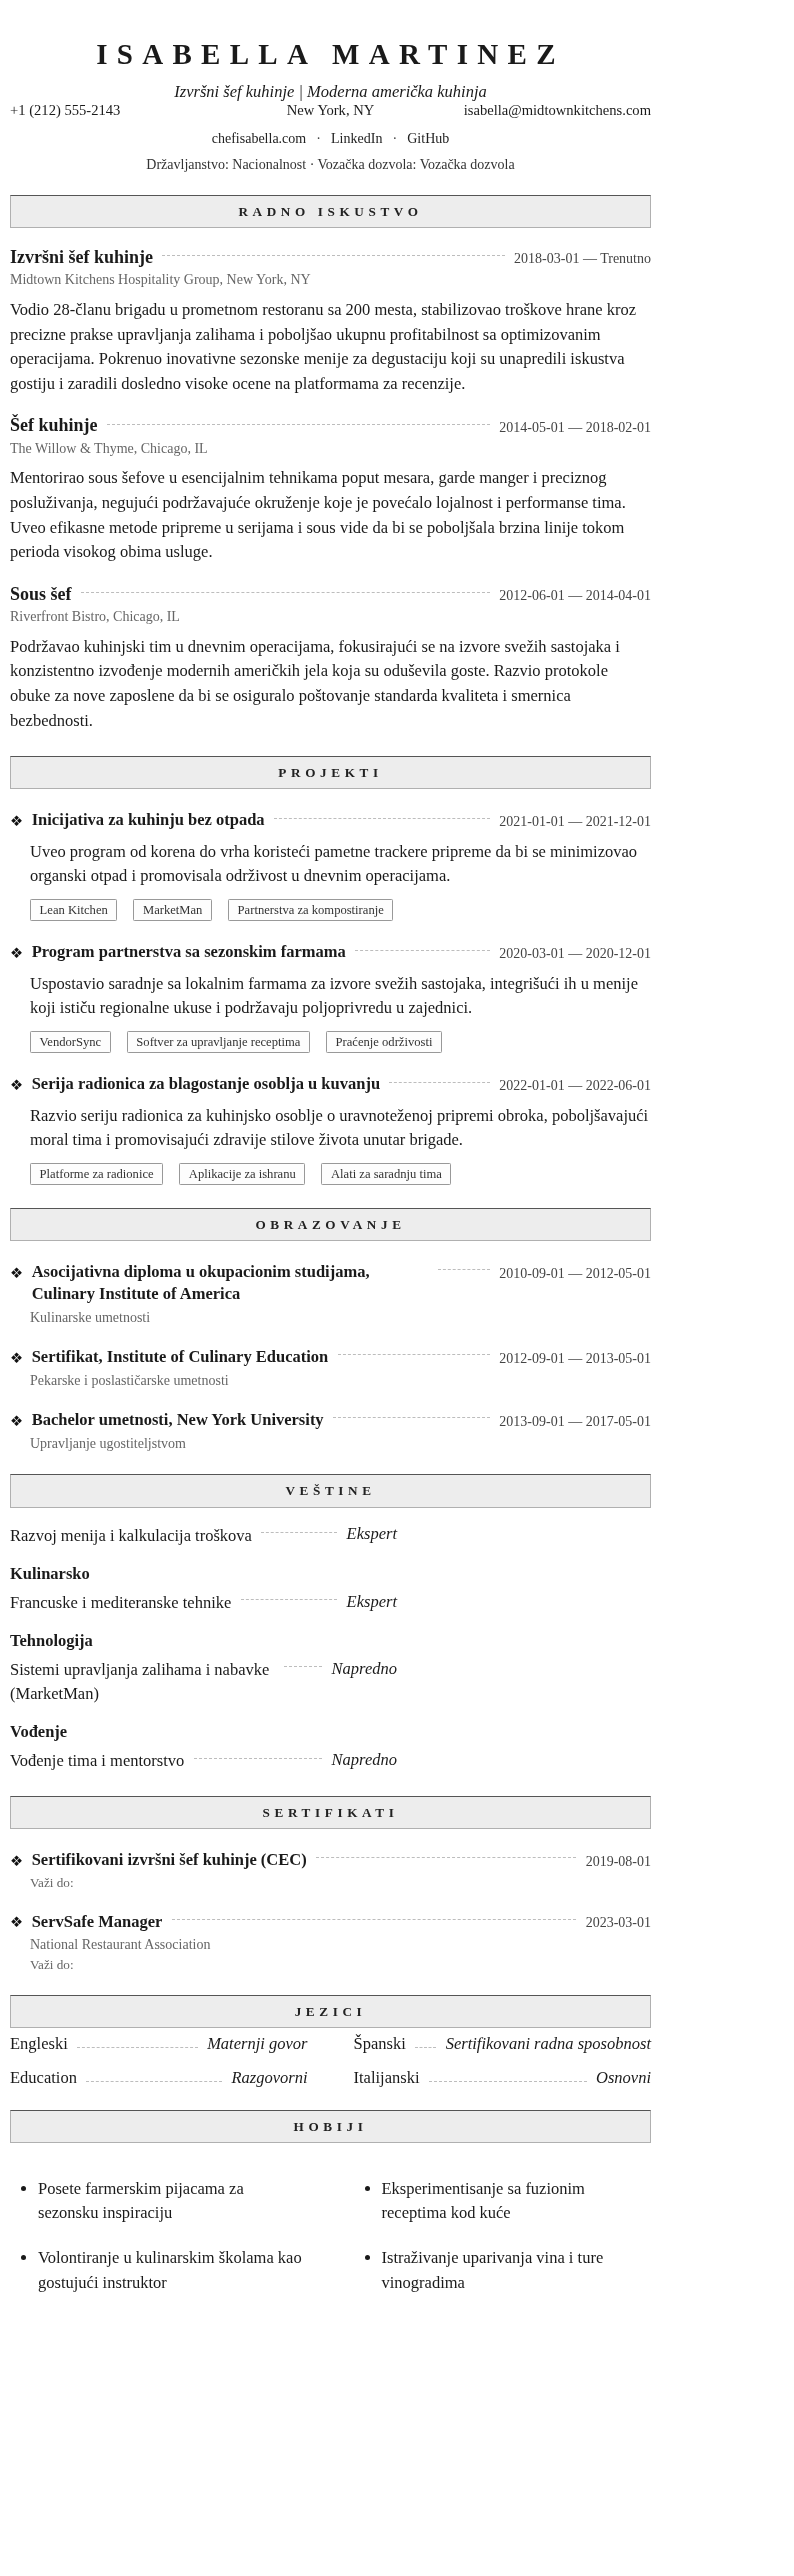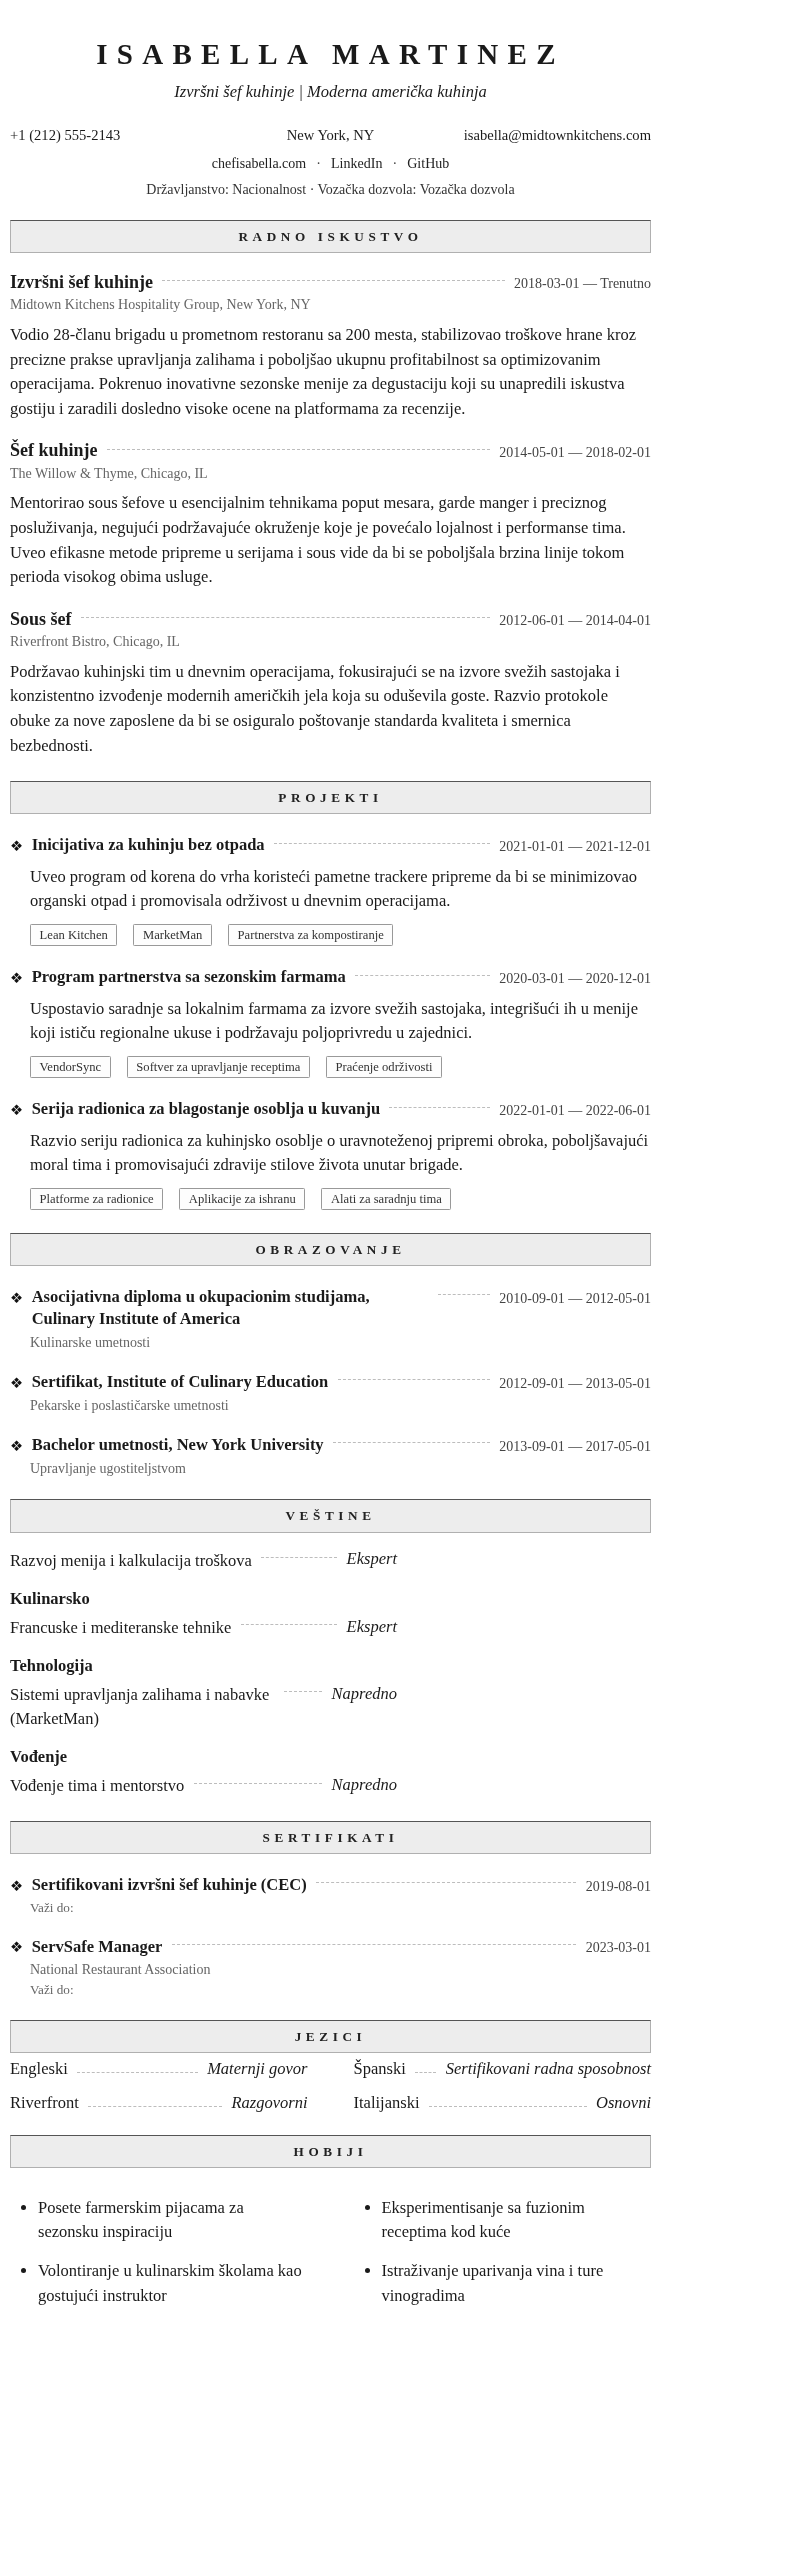--- a/index.html
+++ b/index.html
@@ -7,21 +7,21 @@
   body {
     width: 794px;
     font-family: "Liberation Serif", "DejaVu Serif", serif;
     color: #1a1a1a;
   }
   .page { width: 661px; min-height: 2576px; padding: 38px 10px 31px; }
 
   
   .name { text-align: center; font-size: 29px; font-weight: 700; letter-spacing: 0.32em; }
   .subtitle { text-align: center; font-style: italic; font-size: 16.5px; margin-top: 10.6px; }
-  .contact-row { display: flex; align-items: flex-end; font-size: 14.6px; margin-top: 25px; }
+  .contact-row { display: flex; align-items: flex-end; font-size: 14.6px; }
   .contact-left { flex: 1; text-align: left; }
   .contact-center { flex: 0 0 auto; text-align: center; }
   .contact-right { flex: 1; text-align: right; }
   .links-row { text-align: center; font-size: 14px; margin-top: 12px; color: #222; }
   .links-row .sep { margin: 0 6.6px; color: #444; }
   .citizenship { text-align: center; font-size: 14px; margin-top: 10px; color: #333; }
 
   
   .section { margin-top: 22.5px; }
   .section-header {
@@ -69,21 +69,21 @@
   .skill-level { font-size: 16.5px; font-style: italic; white-space: nowrap; margin-top: 0.7px; }
 
   
   .lang-grid { display: grid; grid-template-columns: 1fr 1fr; column-gap: 46px; row-gap: 13.2px; margin-top: 6px; }
   .lang-row { display: flex; align-items: flex-start; font-size: 16.5px; }
   .lang-level { font-style: italic; white-space: nowrap; }
 
   
   .hobby-grid { display: grid; grid-template-columns: 1fr 1fr; column-gap: 46px; margin-top: 13.2px; }
   .hobby-grid ul { padding-left: 28px; }
-  .hobby-grid li { font-size: 16.5px; line-height: 1.5; margin-top: 14px; }
+  .hobby-grid li { font-size: 16.5px; line-height: 1.5; margin-top: 20px; }
 </style>
 </head>
 <body>
 
 <div class="page">
 
   <div>
     <div class="name">ISABELLA MARTINEZ</div>
     <div class="subtitle">Izvršni šef kuhinje | Moderna američka kuhinja</div>
     <div class="contact-row">
@@ -290,21 +290,21 @@
         <span class="lang-name">Engleski</span>
         <span class="leader"></span>
         <span class="lang-level">Maternji govor</span>
       </div>
       <div class="lang-row">
         <span class="lang-name">Španski</span>
         <span class="leader"></span>
         <span class="lang-level">Sertifikovani radna sposobnost</span>
       </div>
       <div class="lang-row">
-        <span class="lang-name">Riverfront</span>
+        <span class="lang-name">Education</span>
         <span class="leader"></span>
         <span class="lang-level">Razgovorni</span>
       </div>
       <div class="lang-row">
         <span class="lang-name">Italijanski</span>
         <span class="leader"></span>
         <span class="lang-level">Osnovni</span>
       </div>
     </div>
   </div>

